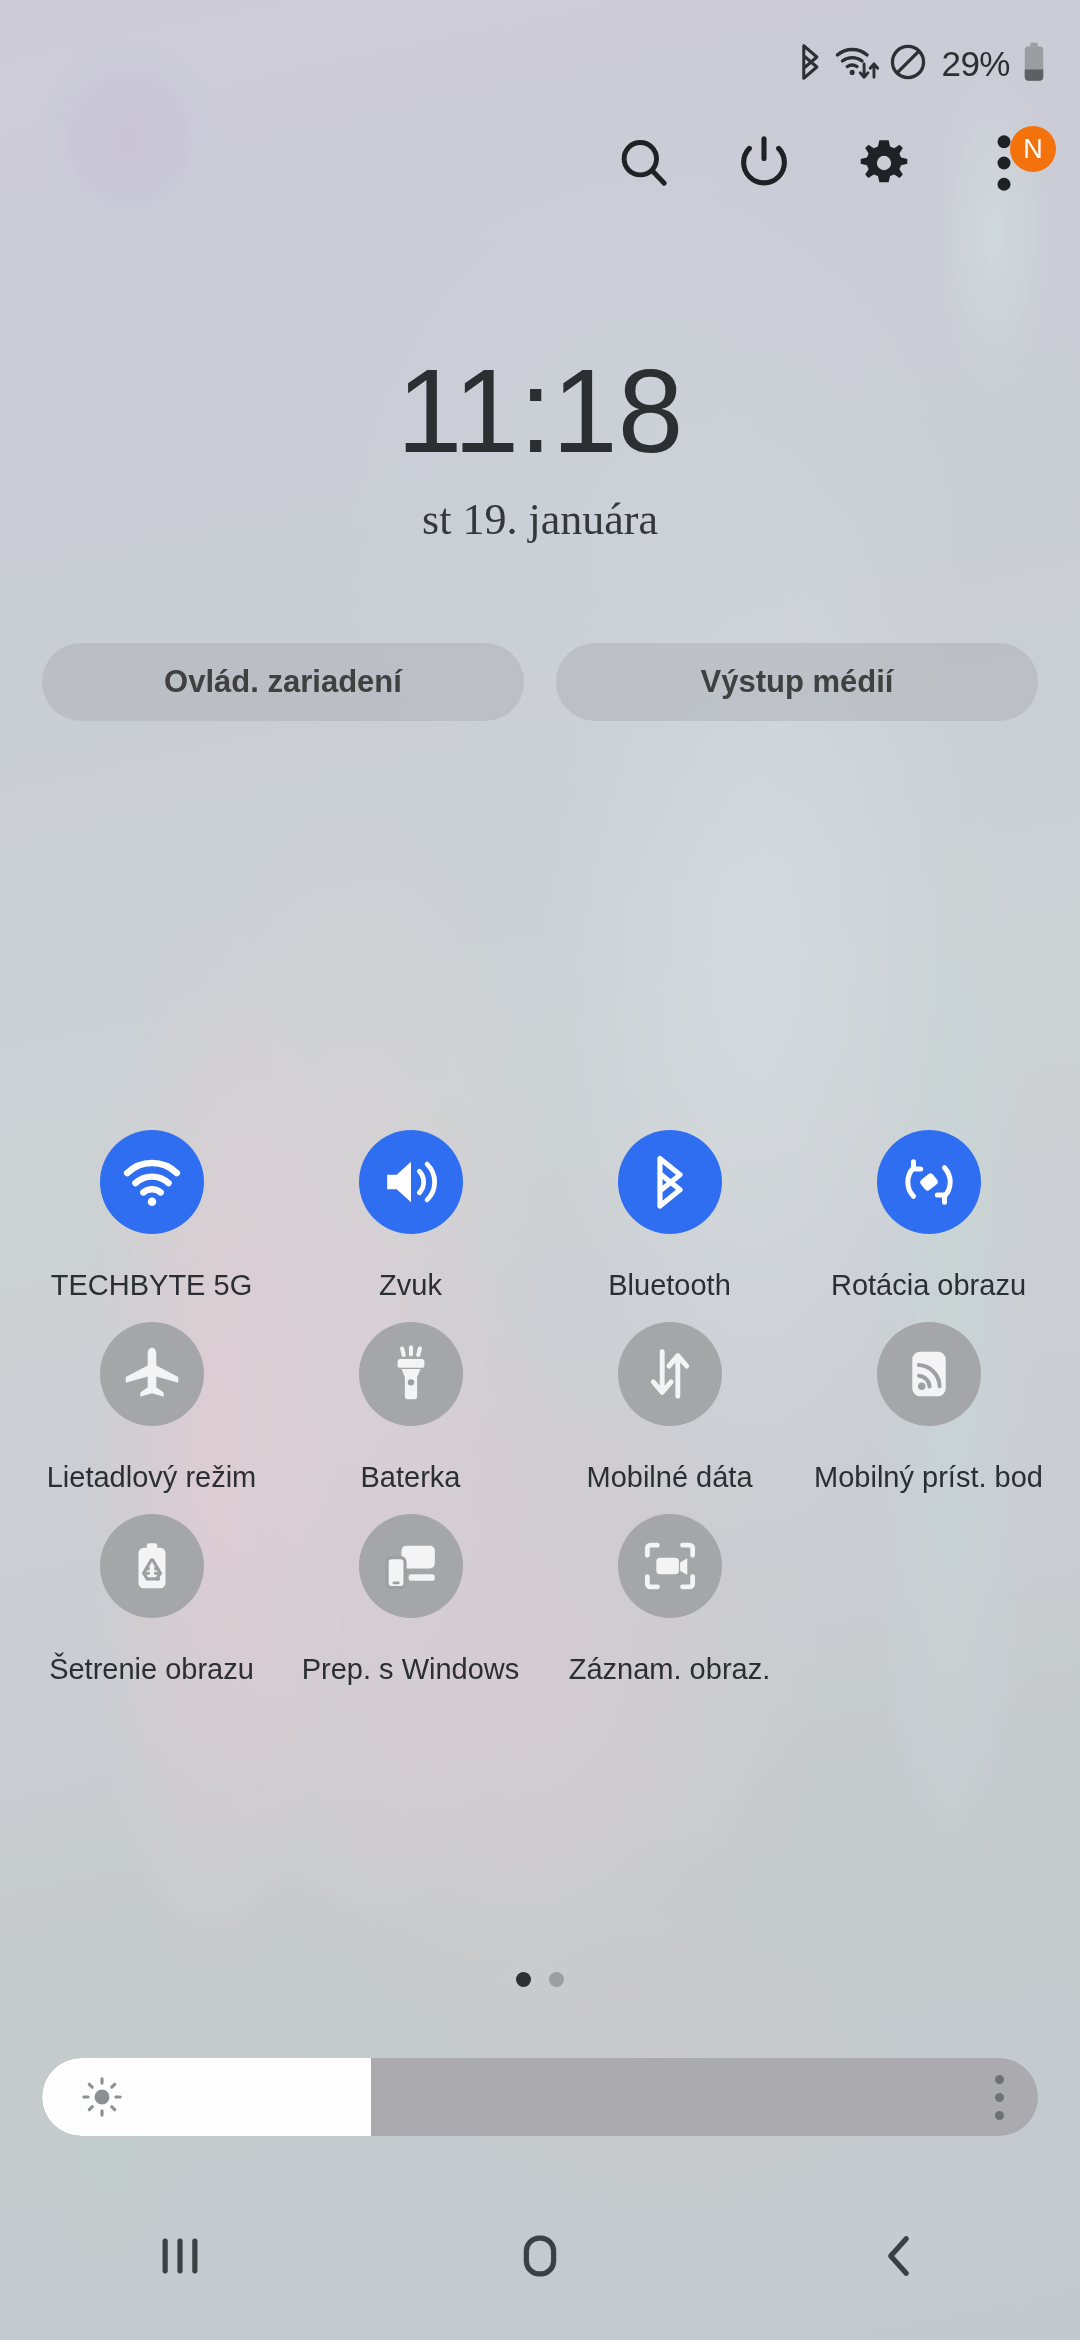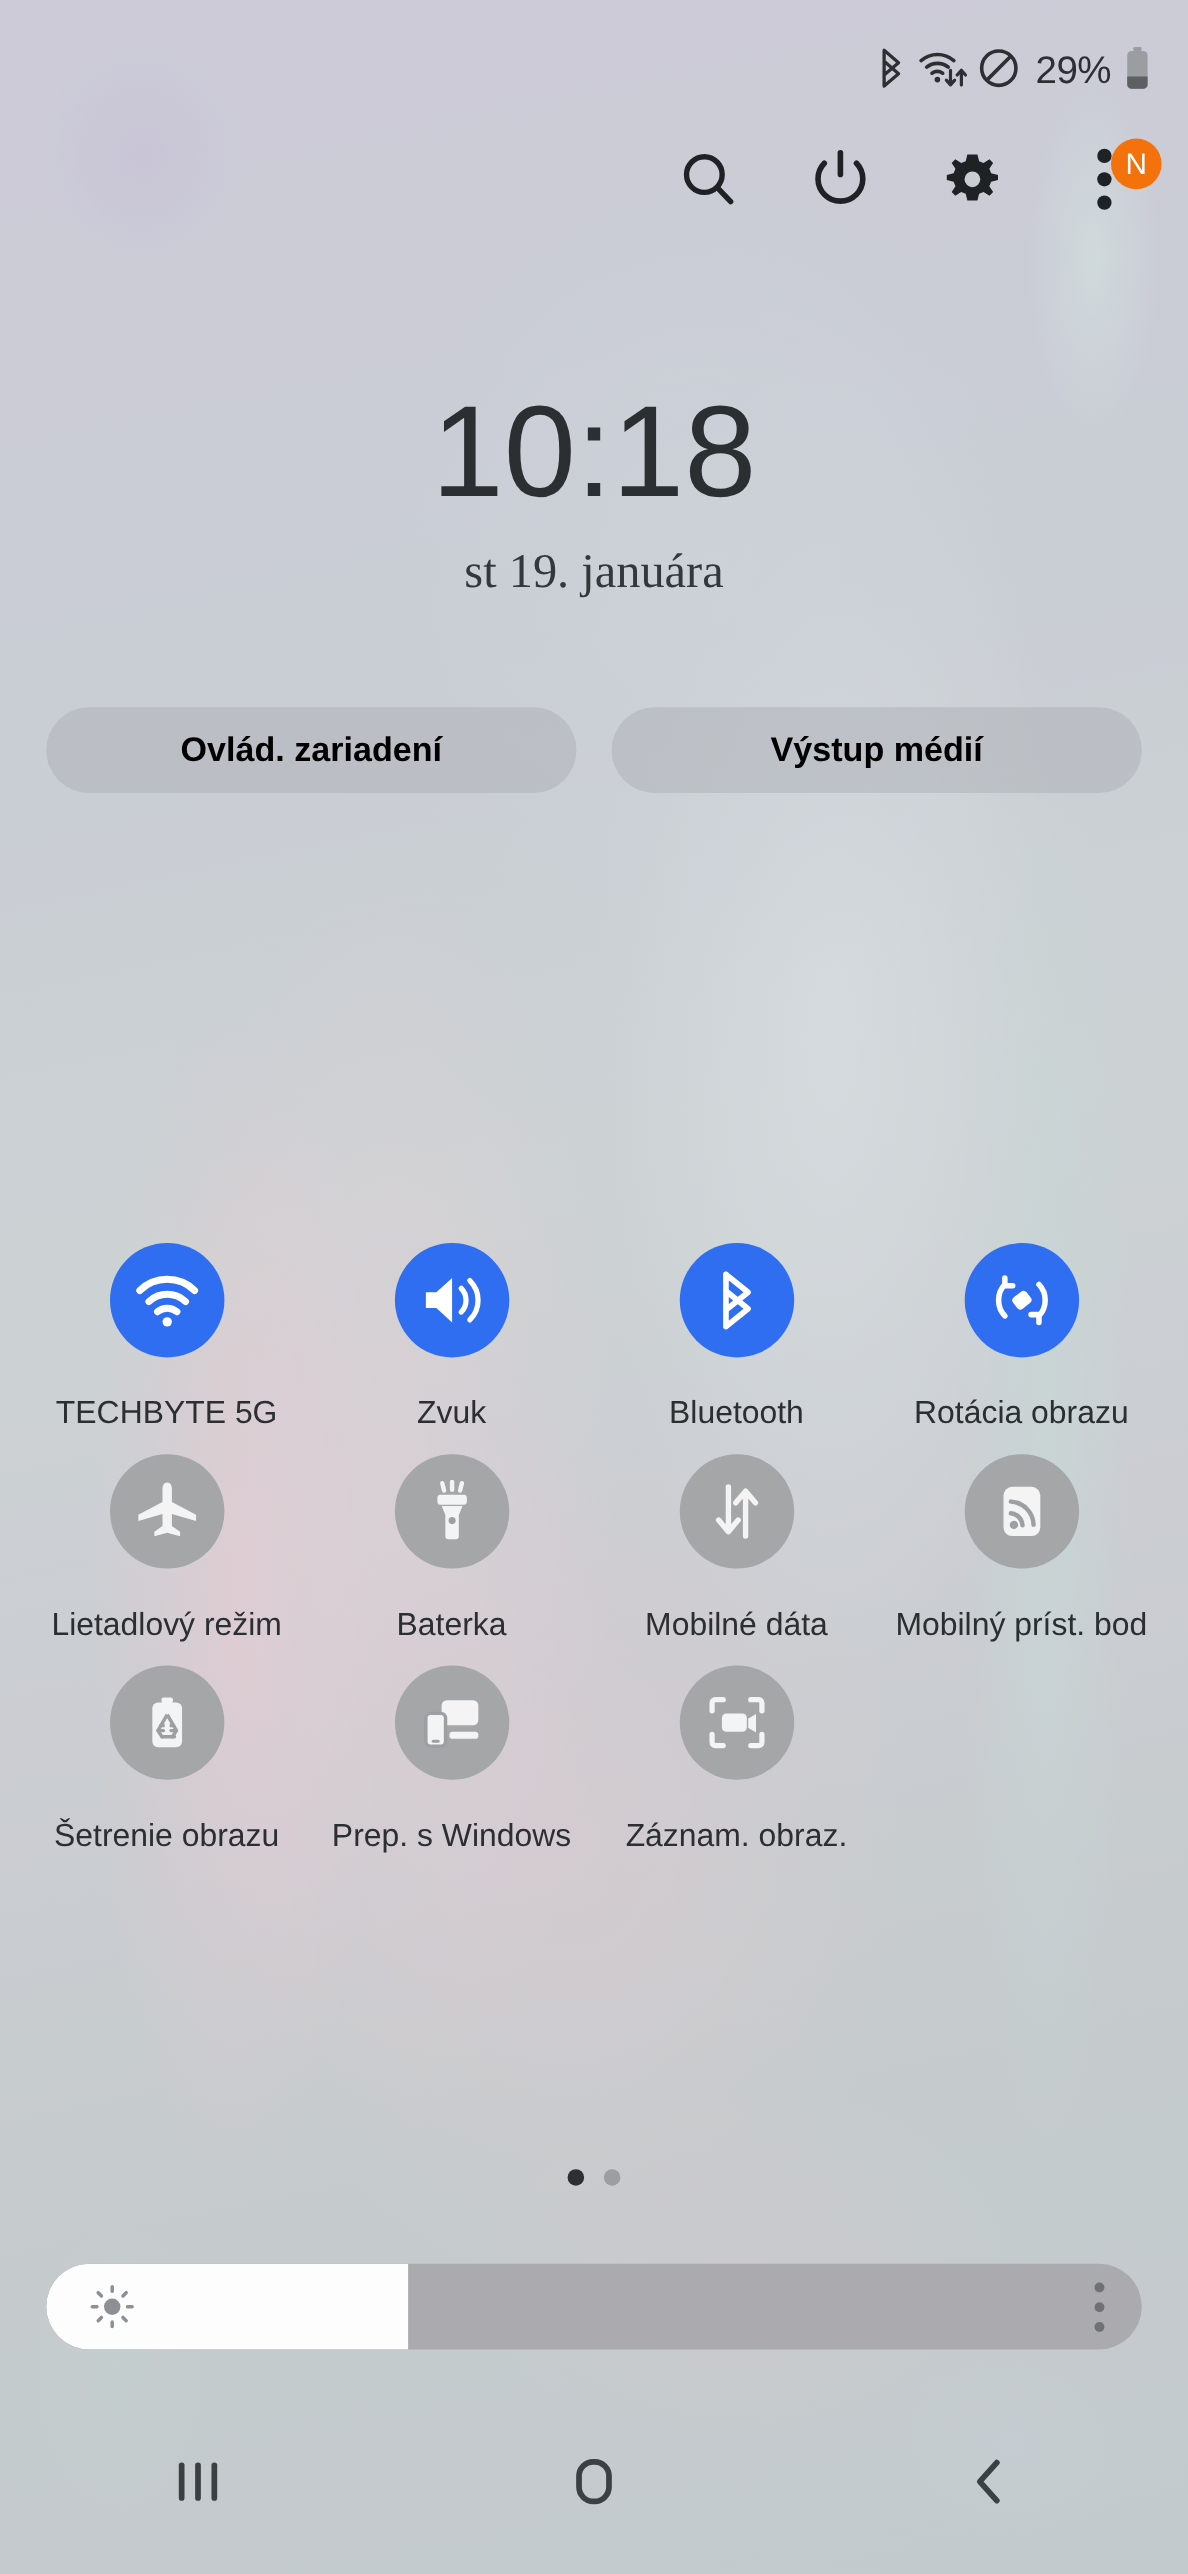--- a/index.html
+++ b/index.html
@@ -86,21 +86,21 @@
 
   
   #pill-row{
     position:absolute; left:42px; right:42px; top:643px;
     display:flex; gap:32px;
   }
   .pill{
     flex:1; height:78px; border-radius:39px;
     background:rgba(168,170,178,0.44);
     display:flex; align-items:center; justify-content:center;
-    color:#000000; font-size:31px; font-weight:bold;
+    color:#404040; font-size:31px; font-weight:bold;
     font-family:"Liberation Sans", sans-serif;
   }
 
   
   #qs-grid{
     position:absolute; left:22px; right:22px; top:1130px;
     display:grid;
     grid-template-columns:repeat(4,1fr);
     grid-auto-rows:192px;
     row-gap:0px;
@@ -230,21 +230,21 @@
     <svg width="18" height="60" viewBox="0 0 14 48">
       <circle cx="7" cy="7" r="5.2" fill="#1e2225"></circle>
       <circle cx="7" cy="24" r="5.2" fill="#1e2225"></circle>
       <circle cx="7" cy="41" r="5.2" fill="#1e2225"></circle>
     </svg>
     <span id="menu-badge">N</span>
   </div>
 </div>
 
 <div id="clock-block">
-  <div id="clock-time">10:18</div>
+  <div id="clock-time">11:18</div>
   <div id="clock-date">st 19. januára</div>
 </div>
 
 <div id="pill-row">
   <div class="pill">Ovlád. zariadení</div>
   <div class="pill">Výstup médií</div>
 </div>
 
 <div id="qs-grid">
 

